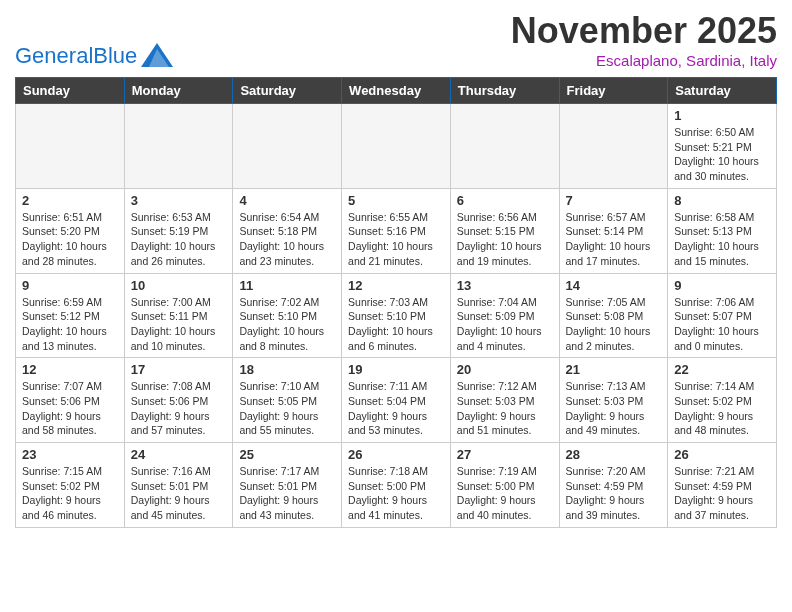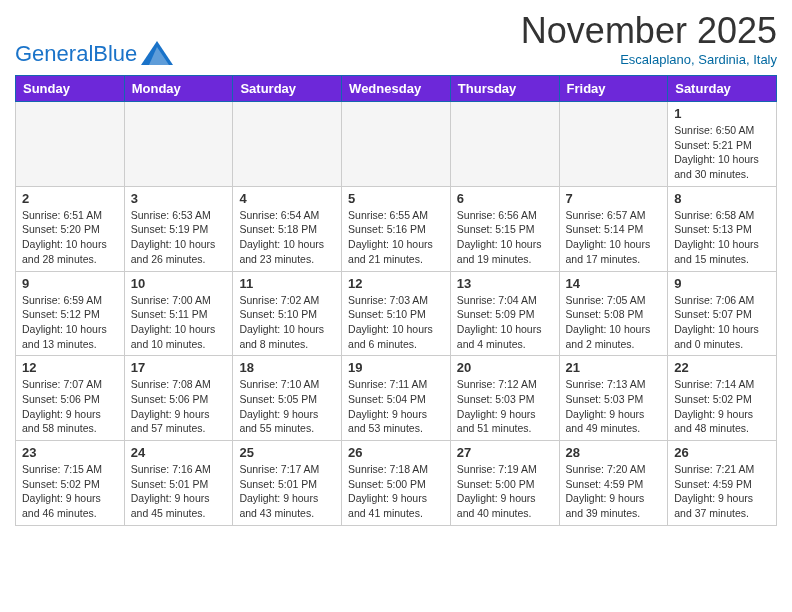--- a/index.html
+++ b/index.html
@@ -39,33 +39,33 @@
       height: 28px;
       margin-left: 2px;
       margin-top: -2px;
     }
     .title-block {
       text-align: right;
     }
     .month-title {
       font-size: 36px;
       color: #333;
-      font-weight: normal;
+      font-weight: bold;
     }
     .subtitle {
-      font-size: 13px;
-      color: #0369a1;
+      font-size: 15px;
+      color: #a21caf;
     }
     .calendar {
       width: 100%;
       border-collapse: collapse;
       border: 1px solid #ccc;
     }
     .calendar th {
-      background: #6d28d9;
+      background: #404040;
       color: #fff;
       text-align: left;
       padding: 5px 7px;
       font-size: 13px;
       font-weight: bold;
       border: 1px solid #1565b0;
     }
     .calendar td {
       border: 1px solid #ccc;
       vertical-align: top;

